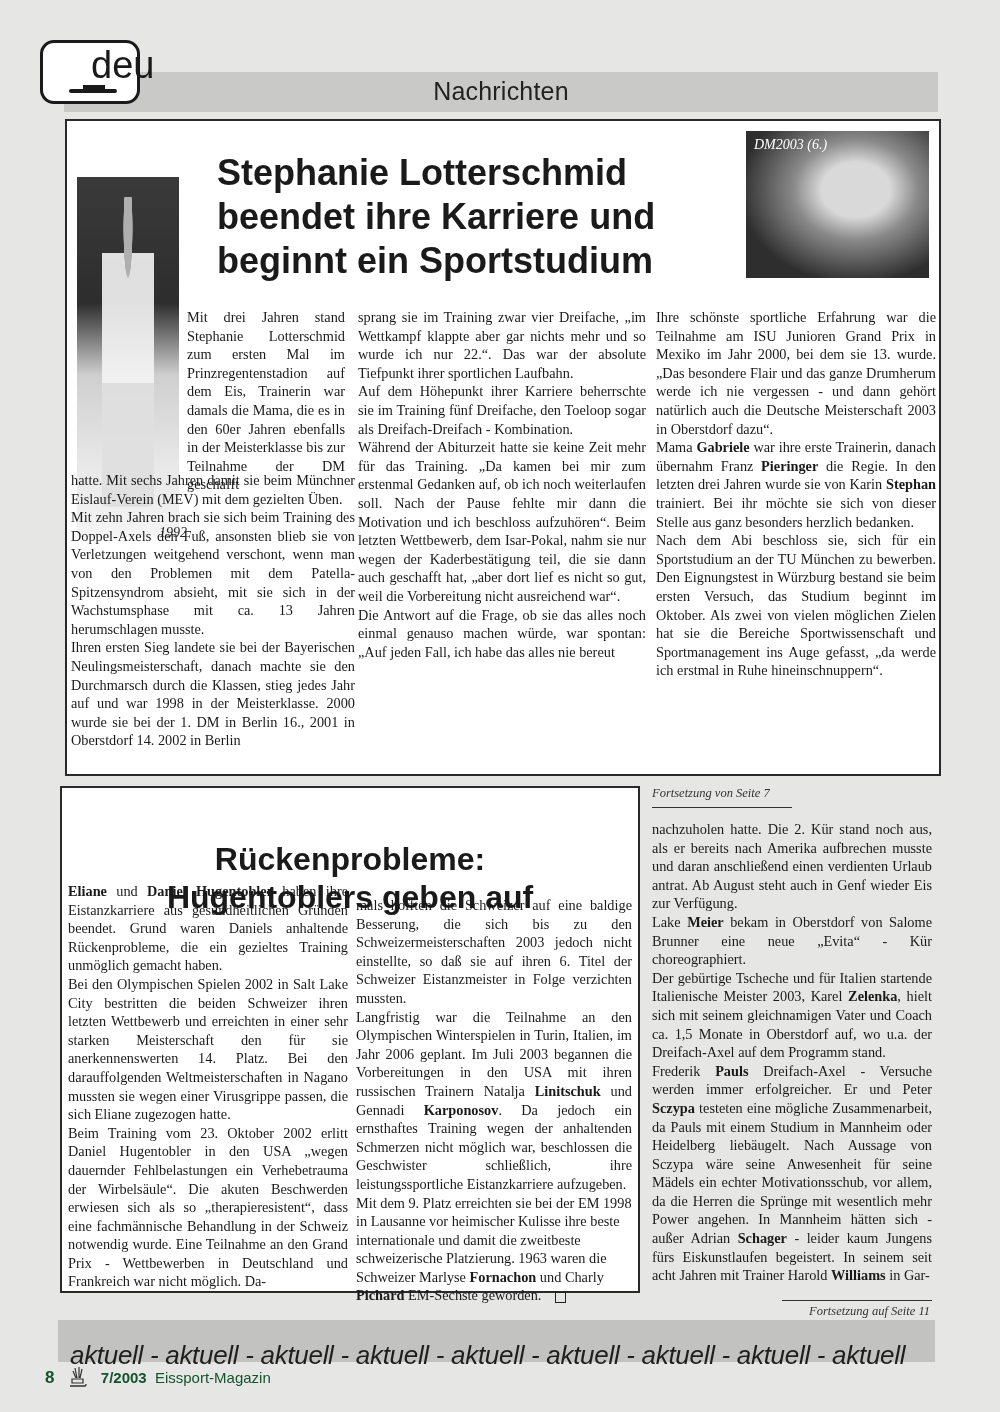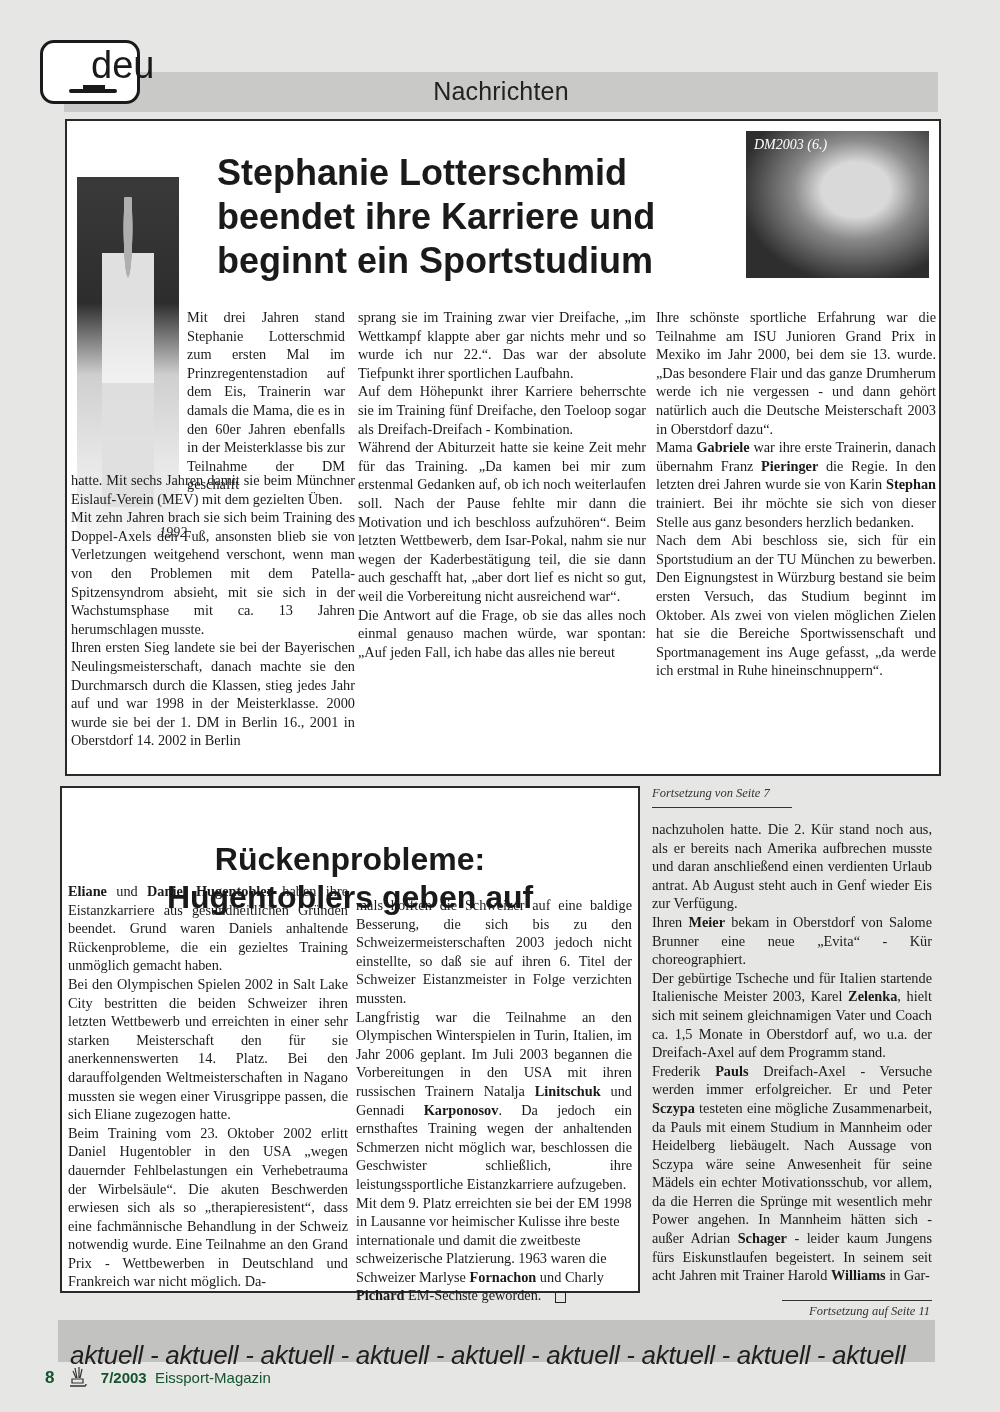--- a/index.html
+++ b/index.html
@@ -120,21 +120,21 @@
   </div>
   <div class="col d2">
     <p>mals hofften die Schweizer auf eine baldige Besserung, die sich bis zu den Schweizermeisterschaften 2003 jedoch nicht einstellte, so daß sie auf ihren 6. Titel der Schweizer Eistanzmeister in Folge verzichten mussten.</p>
     <p><span>Langfristig war die Teilnahme an den Olympischen Winterspielen in Turin, Italien, im Jahr 2006 geplant. Im Juli 2003 begannen die Vorbereitungen in den USA mit ihren russischen Trainern Natalja </span><b>Linitschuk</b><span> und Gennadi </span><b>Karponosov</b><span>. Da jedoch ein ernsthaftes Training wegen der anhaltenden Schmerzen nicht möglich war, beschlossen die Geschwister schließlich, ihre leistungssportliche Eistanzkarriere aufzugeben.</span></p>
     <p style="text-align:left"><span>Mit dem 9. Platz erreichten sie bei der EM 1998 in Lausanne vor heimischer Kulisse ihre beste internationale und damit die zweitbeste schweizerische Platzierung. 1963 waren die Schweizer Marlyse </span><b>Fornachon</b><span> und Charly </span><b>Pichard</b><span> EM-Sechste geworden.</span><span class="endmark"></span></p>
   </div>
 </div>
 
 <div class="col e1">
   <p>nachzuholen hatte. Die 2. Kür stand noch aus, als er bereits nach Amerika aufbrechen musste und daran anschließend einen verdienten Urlaub antrat. Ab August steht auch in Genf wieder Eis zur Verfügung.</p>
-  <p><span>Ihren </span><b>Meier</b><span> bekam in Oberstdorf von Salome Brunner eine neue „Evita“ - Kür choreographiert.</span></p>
+  <p><span>Lake </span><b>Meier</b><span> bekam in Oberstdorf von Salome Brunner eine neue „Evita“ - Kür choreographiert.</span></p>
   <p><span>Der gebürtige Tscheche und für Italien startende Italienische Meister 2003, Karel </span><b>Zelenka</b><span>, hielt sich mit seinem gleichnamigen Vater und Coach ca. 1,5 Monate in Oberstdorf auf, wo u.a. der Dreifach-Axel auf dem Programm stand.</span></p>
   <p><span>Frederik </span><b>Pauls</b><span> Dreifach-Axel - Versuche werden immer erfolgreicher. Er und Peter </span><b>Sczypa</b><span> testeten eine mögliche Zusammenarbeit, da Pauls mit einem Studium in Mannheim oder Heidelberg liebäugelt. Nach Aussage von Sczypa wäre seine Anwesenheit für seine Mädels ein echter Motivationsschub, vor allem, da die Herren die Sprünge mit wesentlich mehr Power angehen. In Mannheim hätten sich - außer Adrian </span><b>Schager</b><span> - leider kaum Jungens fürs Eiskunstlaufen begeistert. In seinem seit acht Jahren mit Trainer Harold </span><b>Williams</b><span> in Gar-</span></p>
 </div>
 <div class="cont-to-line"></div>
 <div class="cont-to">Fortsetzung auf Seite 11</div>
 
 <div class="aktuell-bar">
   <div class="txt">aktuell - aktuell - aktuell - aktuell - aktuell - aktuell - aktuell - aktuell - aktuell</div>
 </div>
 

